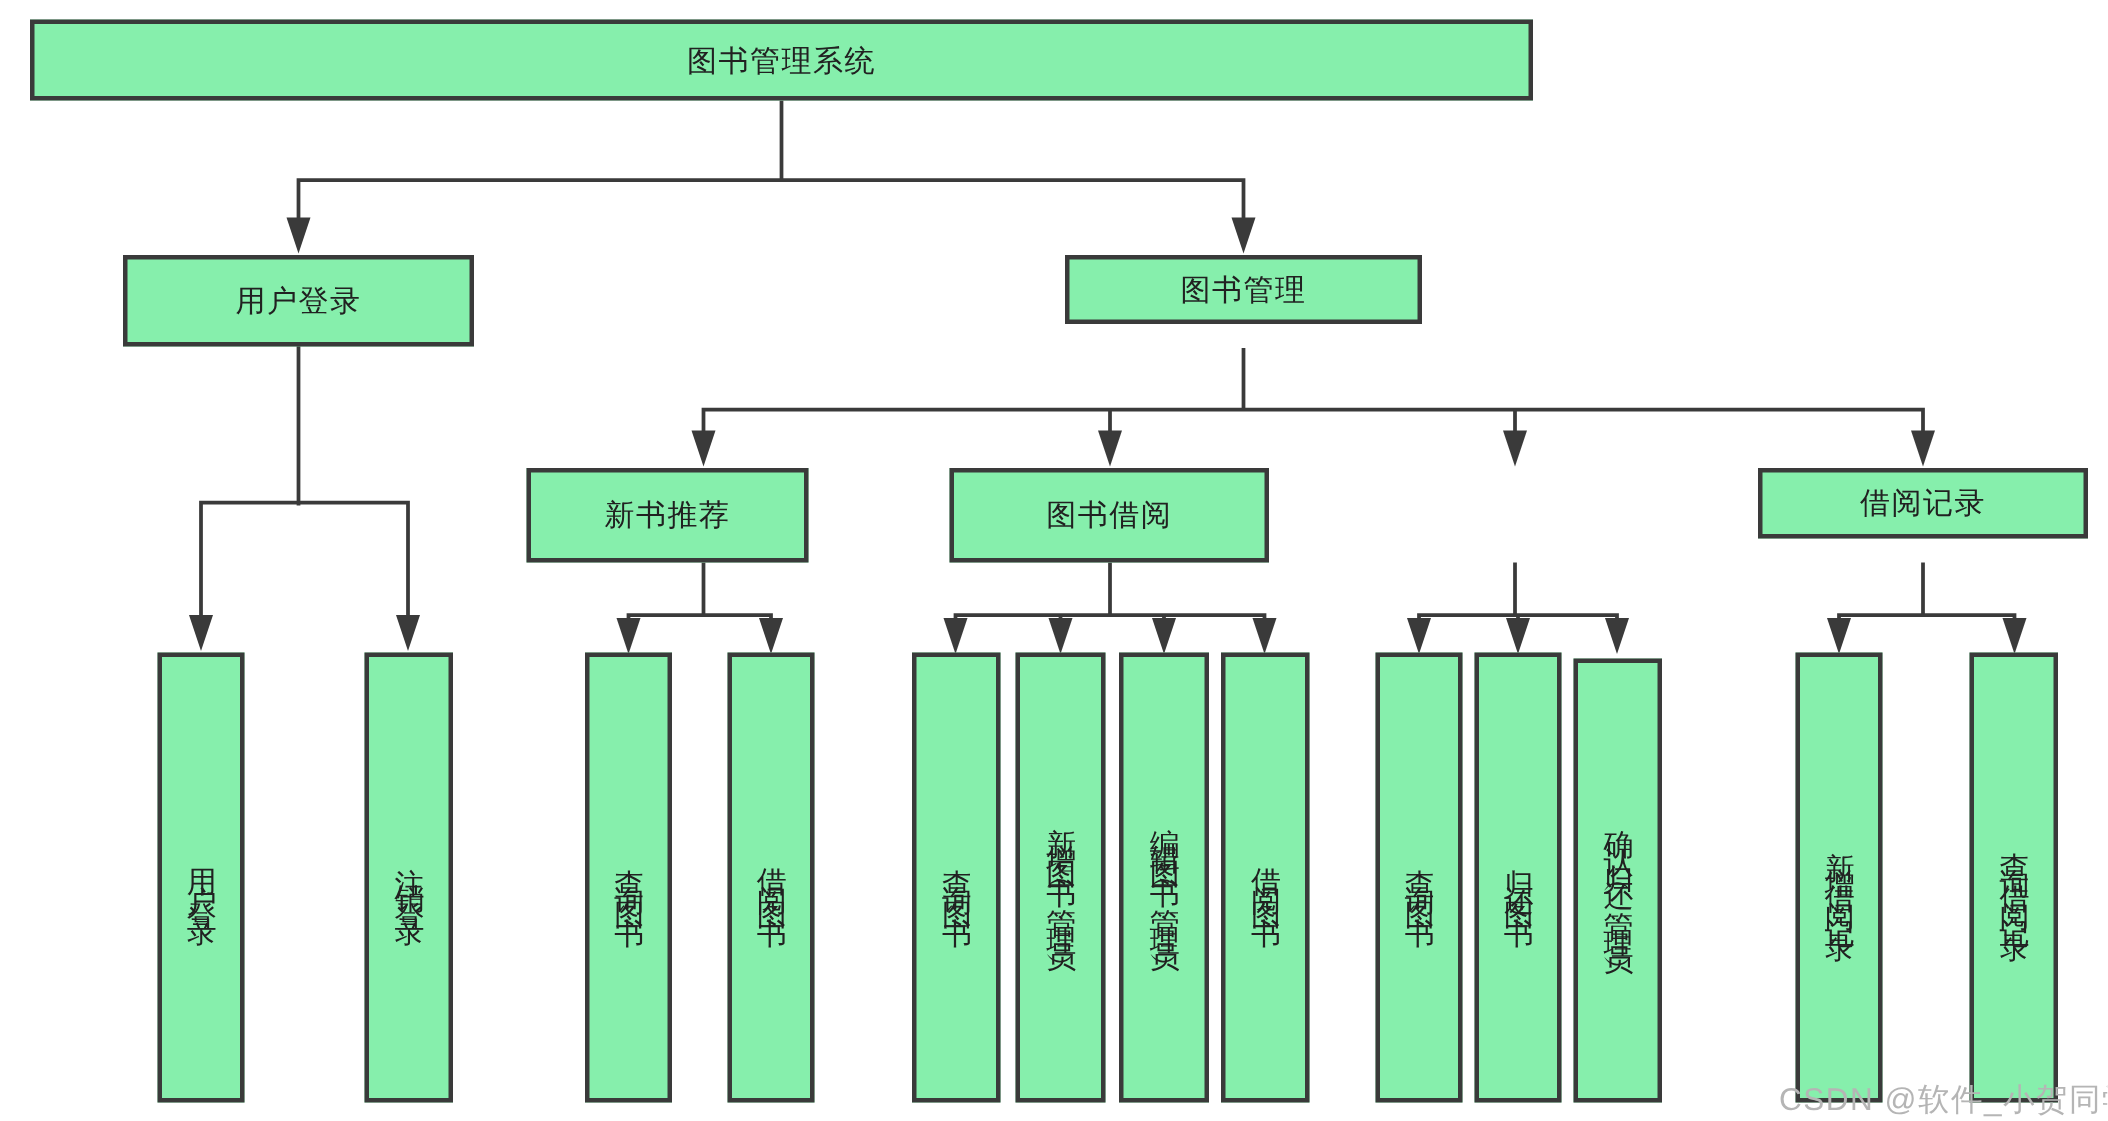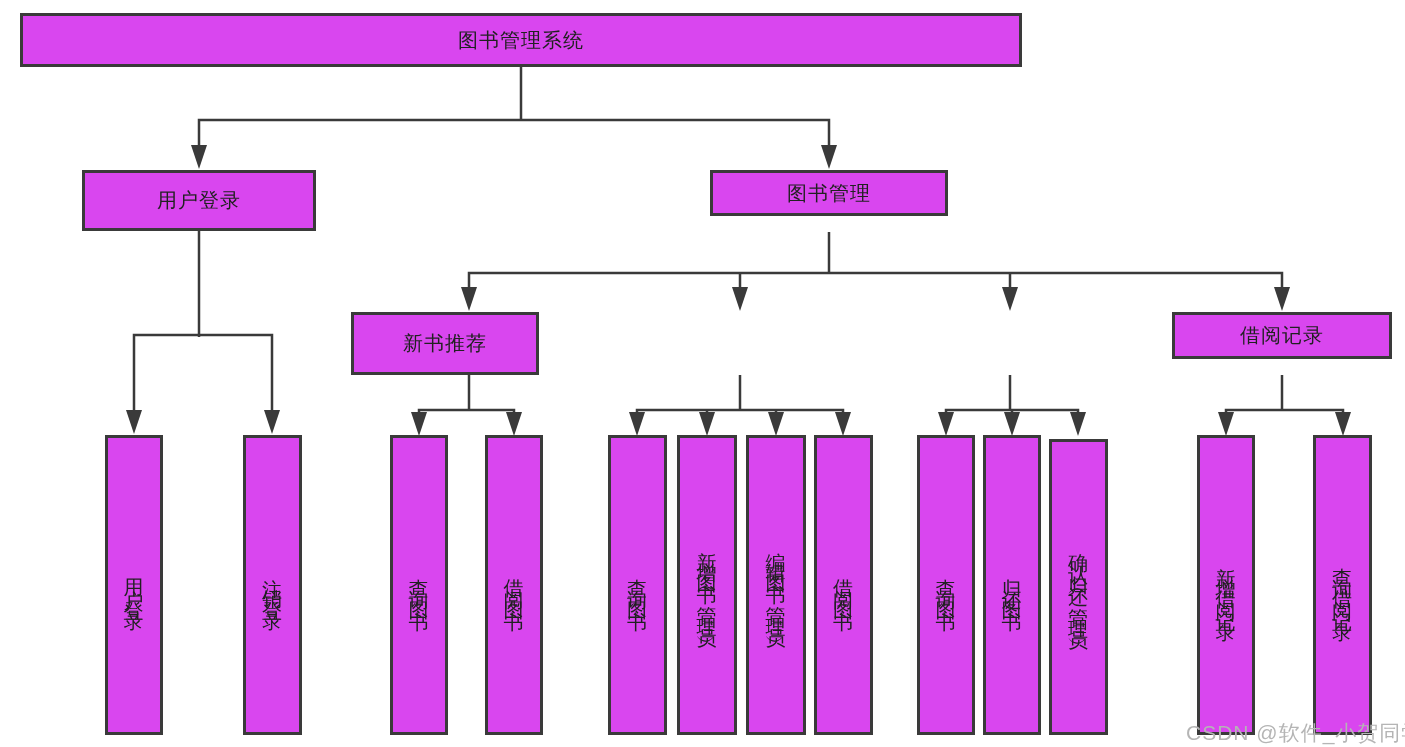--- a/index.html
+++ b/index.html
@@ -2,21 +2,21 @@
 <html><head>
 <meta charset="utf-8">
 <style>
   html,body{margin:0;padding:0;background:#ffffff;}
   .stage{
     position:relative;width:1405px;height:747px;background:#ffffff;overflow:hidden;
     font-family:"Liberation Sans","DejaVu Sans",sans-serif;
   }
   .wires{position:absolute;left:0;top:0;width:1405px;height:747px;}
   .node{
-    position:absolute;box-sizing:border-box;background:#d946ef;
+    position:absolute;box-sizing:border-box;background:#86efac;
     border:3px solid #3a3a3a;color:#212121;
     display:flex;align-items:center;justify-content:center;
   }
   .hnode{font-size:20px;letter-spacing:1px;white-space:nowrap;}
   .vnode{font-size:20px;}
   .vnode .vtext{
     writing-mode:vertical-rl;text-orientation:mixed;
     letter-spacing:11px;line-height:1;white-space:nowrap;
   }
   .watermark{
@@ -78,20 +78,21 @@
       <polygon points="1335,412 1351,412 1343,436"></polygon>
     </g>
   </svg>
 
   <div class="node hnode" style="left:20px;top:13px;width:1002px;height:54px">图书管理系统</div>
 
   <div class="node hnode" style="left:82px;top:170px;width:234px;height:61px">用户登录</div>
   <div class="node hnode" style="left:710px;top:170px;width:238px;height:46px">图书管理</div>
 
   <div class="node hnode" style="left:351px;top:312px;width:188px;height:63px">新书推荐</div>
+  <div class="node hnode" style="left:633px;top:312px;width:213px;height:63px">图书借阅</div>
   <div class="node hnode" style="left:1172px;top:312px;width:220px;height:47px">借阅记录</div>
 
   <div class="node vnode" style="left:105px;top:435px;width:58px;height:300px">
     <span class="vtext">用户登录</span>
   </div>
   <div class="node vnode" style="left:243px;top:435px;width:59px;height:300px">
     <span class="vtext">注销登录</span>
   </div>
 
   <div class="node vnode" style="left:390px;top:435px;width:58px;height:300px">

